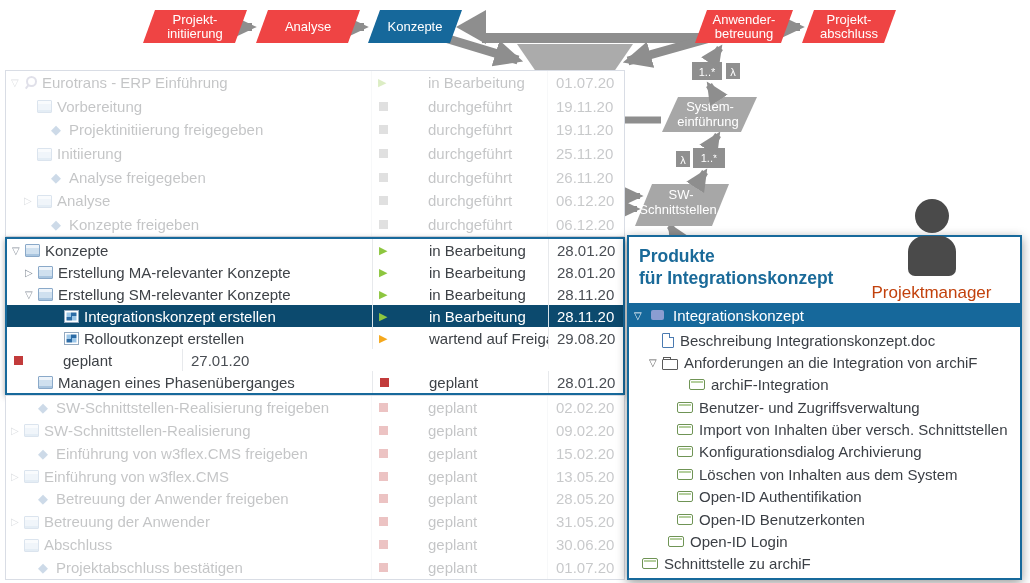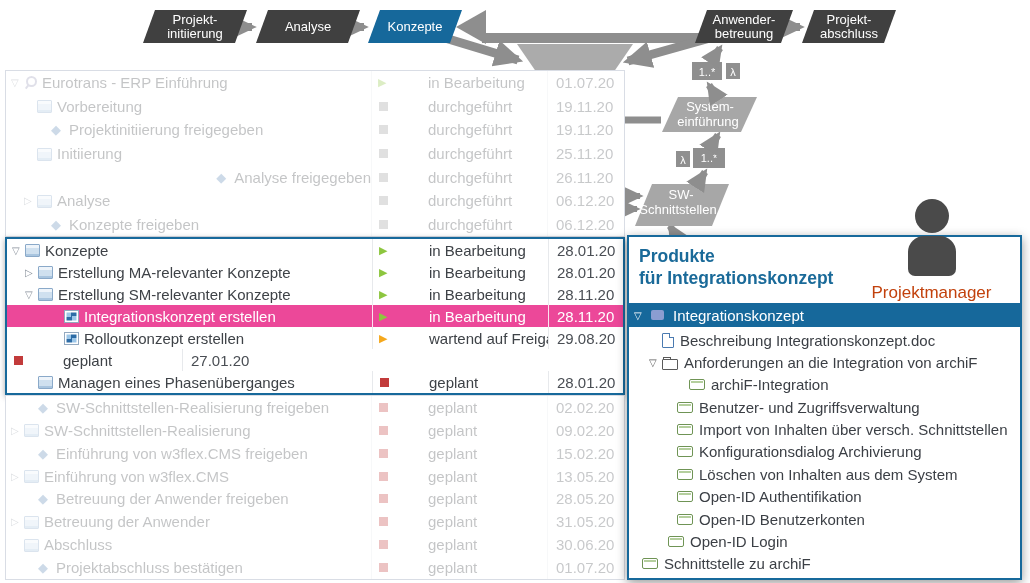--- a/index.html
+++ b/index.html
@@ -1,37 +1,37 @@
 <!DOCTYPE html>
 <html><head>
 <meta charset="utf-8">
 <style>
   html,body{margin:0;padding:0;background:#fff;}
   .stage{position:relative;width:1030px;height:583px;background:#fff;overflow:hidden;
          font-family:"Liberation Sans",sans-serif;color:#3e4247;}
   
   .flow-svg{position:absolute;left:0;top:0;z-index:1;}
   .phase{position:absolute;top:10px;height:33px;display:flex;align-items:center;justify-content:center;
-         background:#404040;color:#fff;font-size:13px;line-height:14px;text-align:center;white-space:pre-line;
+         background:#ef4444;color:#fff;font-size:13px;line-height:14px;text-align:center;white-space:pre-line;
          clip-path:polygon(12px 0,100% 0,calc(100% - 12px) 100%,0 100%);z-index:2;}
   .phase.active{background:#16689b;}
   
   .tree-box{position:absolute;left:5px;width:620px;background:#fff;display:flex;flex-direction:column;z-index:2;box-sizing:border-box;}
   .tree-box.dim{border:1px solid #d9dde5;}
   .tree-box.focus{border:2px solid #17699b;box-shadow:0 2px 6px rgba(0,0,0,.35);}
   #box1{top:70px;height:167px;}
   #box2{top:237px;height:158px;}
   #box3{top:395px;height:185px;}
   .row{flex:1;display:flex;align-items:center;min-height:0;font-size:15px;}
   .tree-box.dim .row{opacity:.3;}
   .cell{display:flex;align-items:center;height:100%;box-sizing:border-box;overflow:hidden;}
   .cell.name{width:366px;border-right:1px solid #e7e9ec;white-space:nowrap;}
   .cell.status{width:176px;border-right:1px solid #e7e9ec;padding-left:6px;white-space:nowrap;gap:32px;}
   .cell.date{flex:1;padding-left:8px;white-space:nowrap;color:#4a4e54;}
-  .row.selected{background:#ec4899;color:#fff;}
+  .row.selected{background:#0c4a6e;color:#fff;}
   .row.selected .cell.date{color:#fff;}
   .row.selected .cell.name,.row.selected .cell.status{border-right-color:rgba(255,255,255,.85);}
   .exp{display:inline-block;width:13px;flex:0 0 13px;font-size:10px;color:#8a929c;text-align:left;}
   .ricon{display:inline-block;width:13px;height:13px;flex:0 0 13px;margin-right:5px;position:relative;}
   .label{overflow:hidden;}
   
   .icon-phase{background:linear-gradient(#eef4fa 0 3px,#cfe0ef 3px);border:1px solid #8aa9c9;border-radius:1px;
               box-shadow:inset 0 -2px 0 #a9c5df;height:11px!important;margin-top:1px;}
   .icon-task{border:1px solid #93a9c0;height:11px!important;background:
      conic-gradient(from 0deg at 50% 50%, #2d6ca6 0 25%, #9cc6e8 0 50%, #2d6ca6 0 75%, #9cc6e8 0);
@@ -201,21 +201,21 @@
     <div class="cell status">
       <span class="sicon s-sq-gray"></span>
       <span>durchgeführt</span>
     </div>
     <div class="cell date">
       <span>25.11.20</span>
     </div>
   </div>
 
   <div class="row">
-    <div class="cell name" style="padding-left: 18px; justify-content: flex-end;">
+    <div class="cell name" style="padding-left: 18px;">
       <span class="exp"></span>
       <span class="ricon icon-milestone"></span>
       <span class="label">Analyse freigegeben</span>
     </div>
     <div class="cell status">
       <span class="sicon s-sq-gray"></span>
       <span>durchgeführt</span>
     </div>
     <div class="cell date">
       <span>26.11.20</span>

